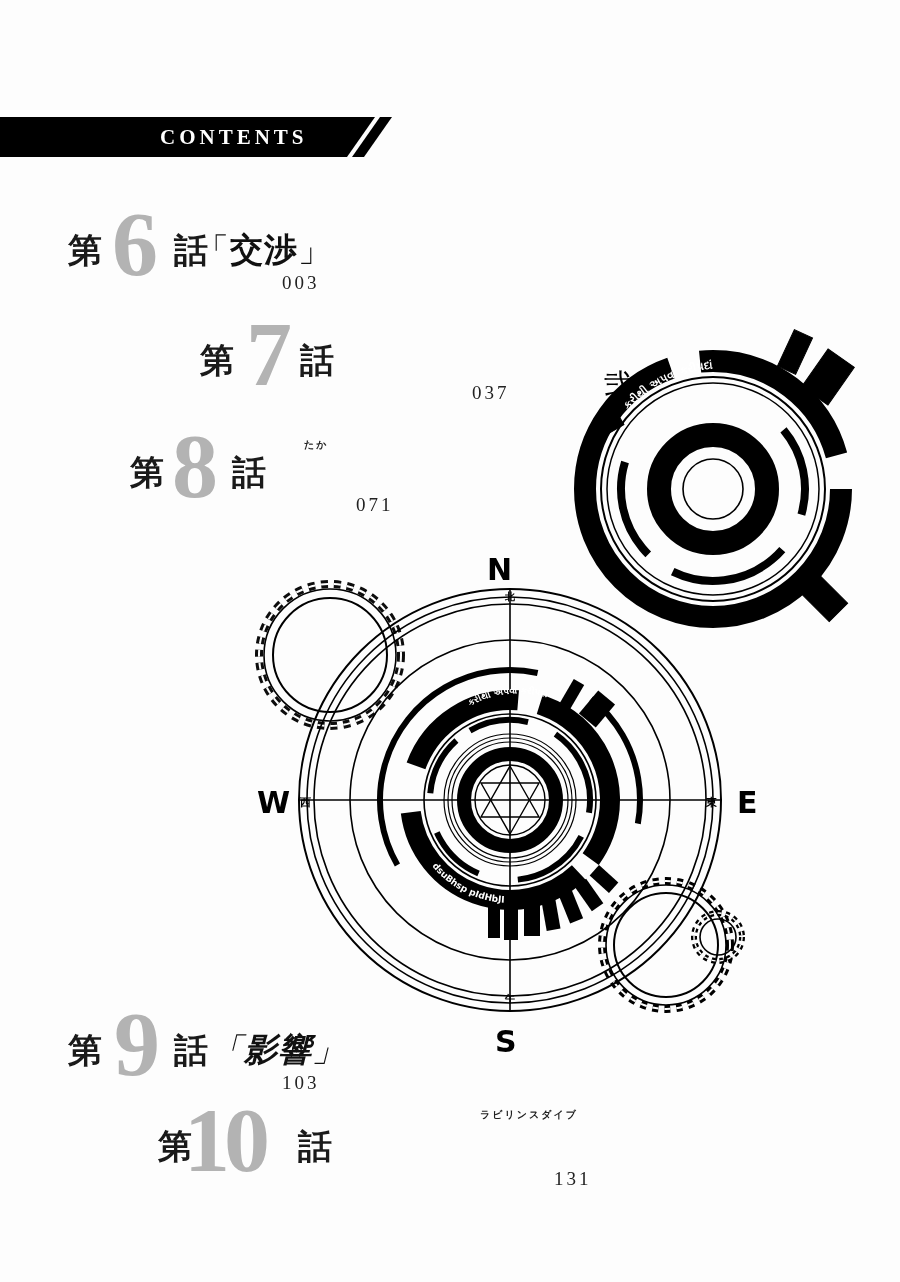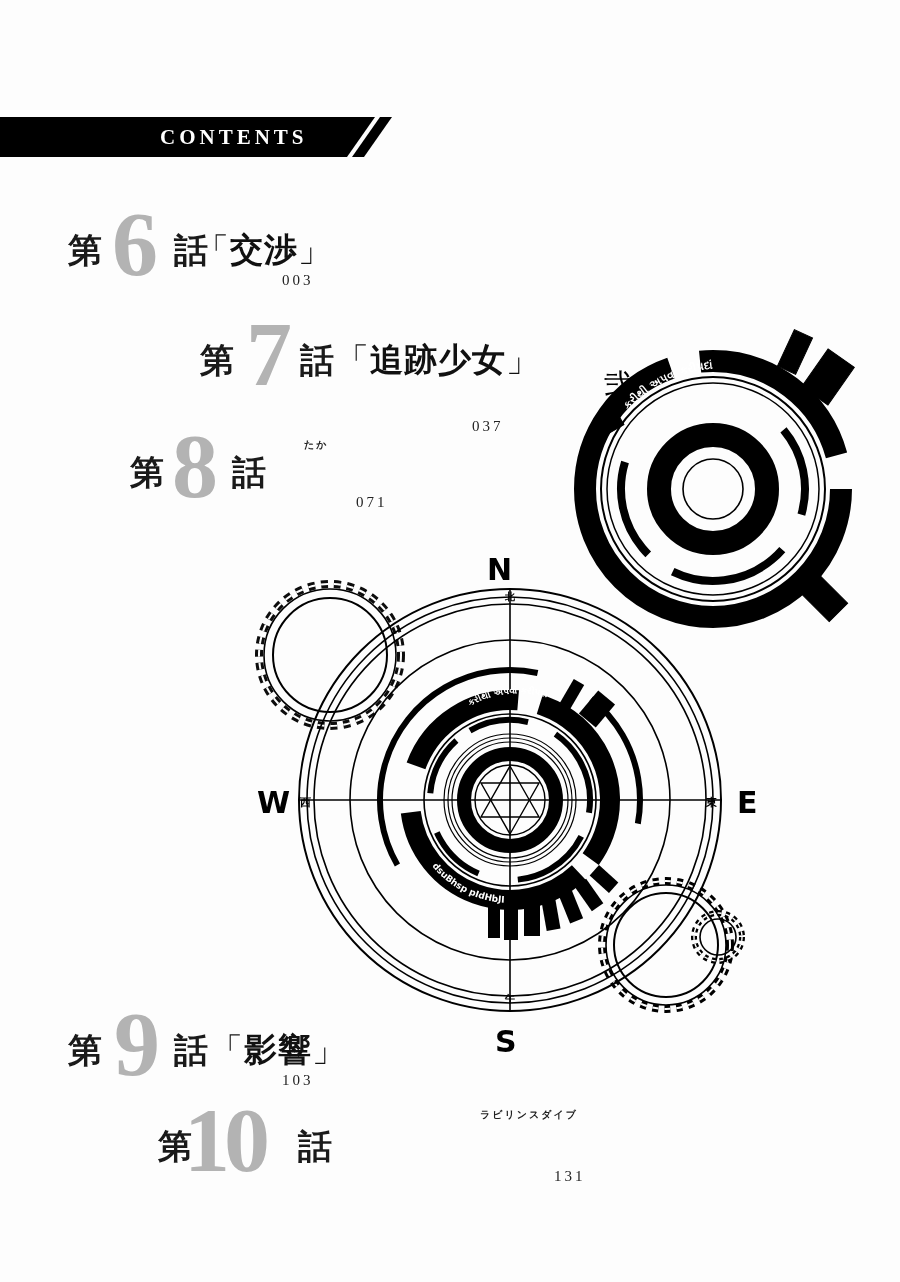--- a/index.html
+++ b/index.html
@@ -28,21 +28,21 @@
     font-weight: bold; color: #b3b3b3; font-size: 92px; top: -16px;
     line-height: 1; letter-spacing: -6px;
   }
   .title {
     position: absolute; font-family: "DejaVu Sans", sans-serif; font-weight: bold;
     font-size: 33px; color: #111; top: 14px; white-space: nowrap; letter-spacing: 1px;
   }
   .bracket { font-weight: normal; font-family: "DejaVu Serif", serif; }
   .page {
     position: absolute; font-family: "Liberation Serif", "DejaVu Serif", serif;
-    font-size: 15px; letter-spacing: 3px; color: #222; top: 58px;
+    font-size: 19px; letter-spacing: 3px; color: #222; top: 58px;
   }
   .ruby {
     position: absolute; font-family: "DejaVu Sans", sans-serif; font-size: 10px;
     color: #222; letter-spacing: 2px; top: 2px; font-weight: bold;
   }
   .art { position: absolute; left: 0; top: 0; }
   .glyph { font-family: "DejaVu Sans", sans-serif; }
 </style>
 </head>
 <body>
@@ -60,37 +60,36 @@
   <span class="num" style="left:44px;">6</span>
   <span class="wa" style="left:106px;">話</span>
   <span class="title" style="left:128px;"><span class="bracket">「</span><span>交渉</span><span class="bracket">」</span></span>
   <span class="page" style="left:214px;">003</span>
 </div>
 
 <div class="entry" style="left:200px; top:324px; width:340px;">
   <span class="dai" style="left:0;">第</span>
   <span class="num" style="left:46px;">7</span>
   <span class="wa" style="left:100px;">話</span>
-  <span class="title" style="left:136px;"><span class="bracket">「</span><span>追跡少女</span><span class="bracket">」</span></span>
-  <span class="page" style="left:272px;margin-top:36px;">037</span>
+  <span class="page" style="left:272px;">037</span>
 </div>
 
 <div class="entry" style="left:130px; top:436px; width:300px;">
   <span class="dai" style="left:0;">第</span>
   <span class="num" style="left:42px;">8</span>
   <span class="wa" style="left:102px;">話</span>
   <span class="ruby" style="left:174px;">たか</span>
   <span class="page" style="left:226px;">071</span>
 </div>
 
 <div class="entry" style="left:68px; top:1014px; width:300px;">
   <span class="dai" style="left:0;">第</span>
   <span class="num" style="left:46px;">9</span>
   <span class="wa" style="left:106px;">話</span>
-  <span class="title" style="left:142px;"><span class="bracket">「</span><span>影響</span><span class="bracket">」</span></span>
+  <span class="title" style="left:142px;font-style:italic;"><span class="bracket">「</span><span>影響</span><span class="bracket">」</span></span>
   <span class="page" style="left:214px;">103</span>
 </div>
 
 <div class="entry" style="left:158px; top:1110px; width:470px;">
   <span class="dai" style="left:0;">第</span>
   <span class="num" style="left:26px;">10</span>
   <span class="wa" style="left:140px;">話</span>
   <span class="ruby" style="left:322px; top:-2px;">ラビリンスダイブ</span>
   <span class="page" style="left:396px;">131</span>
 </div>

